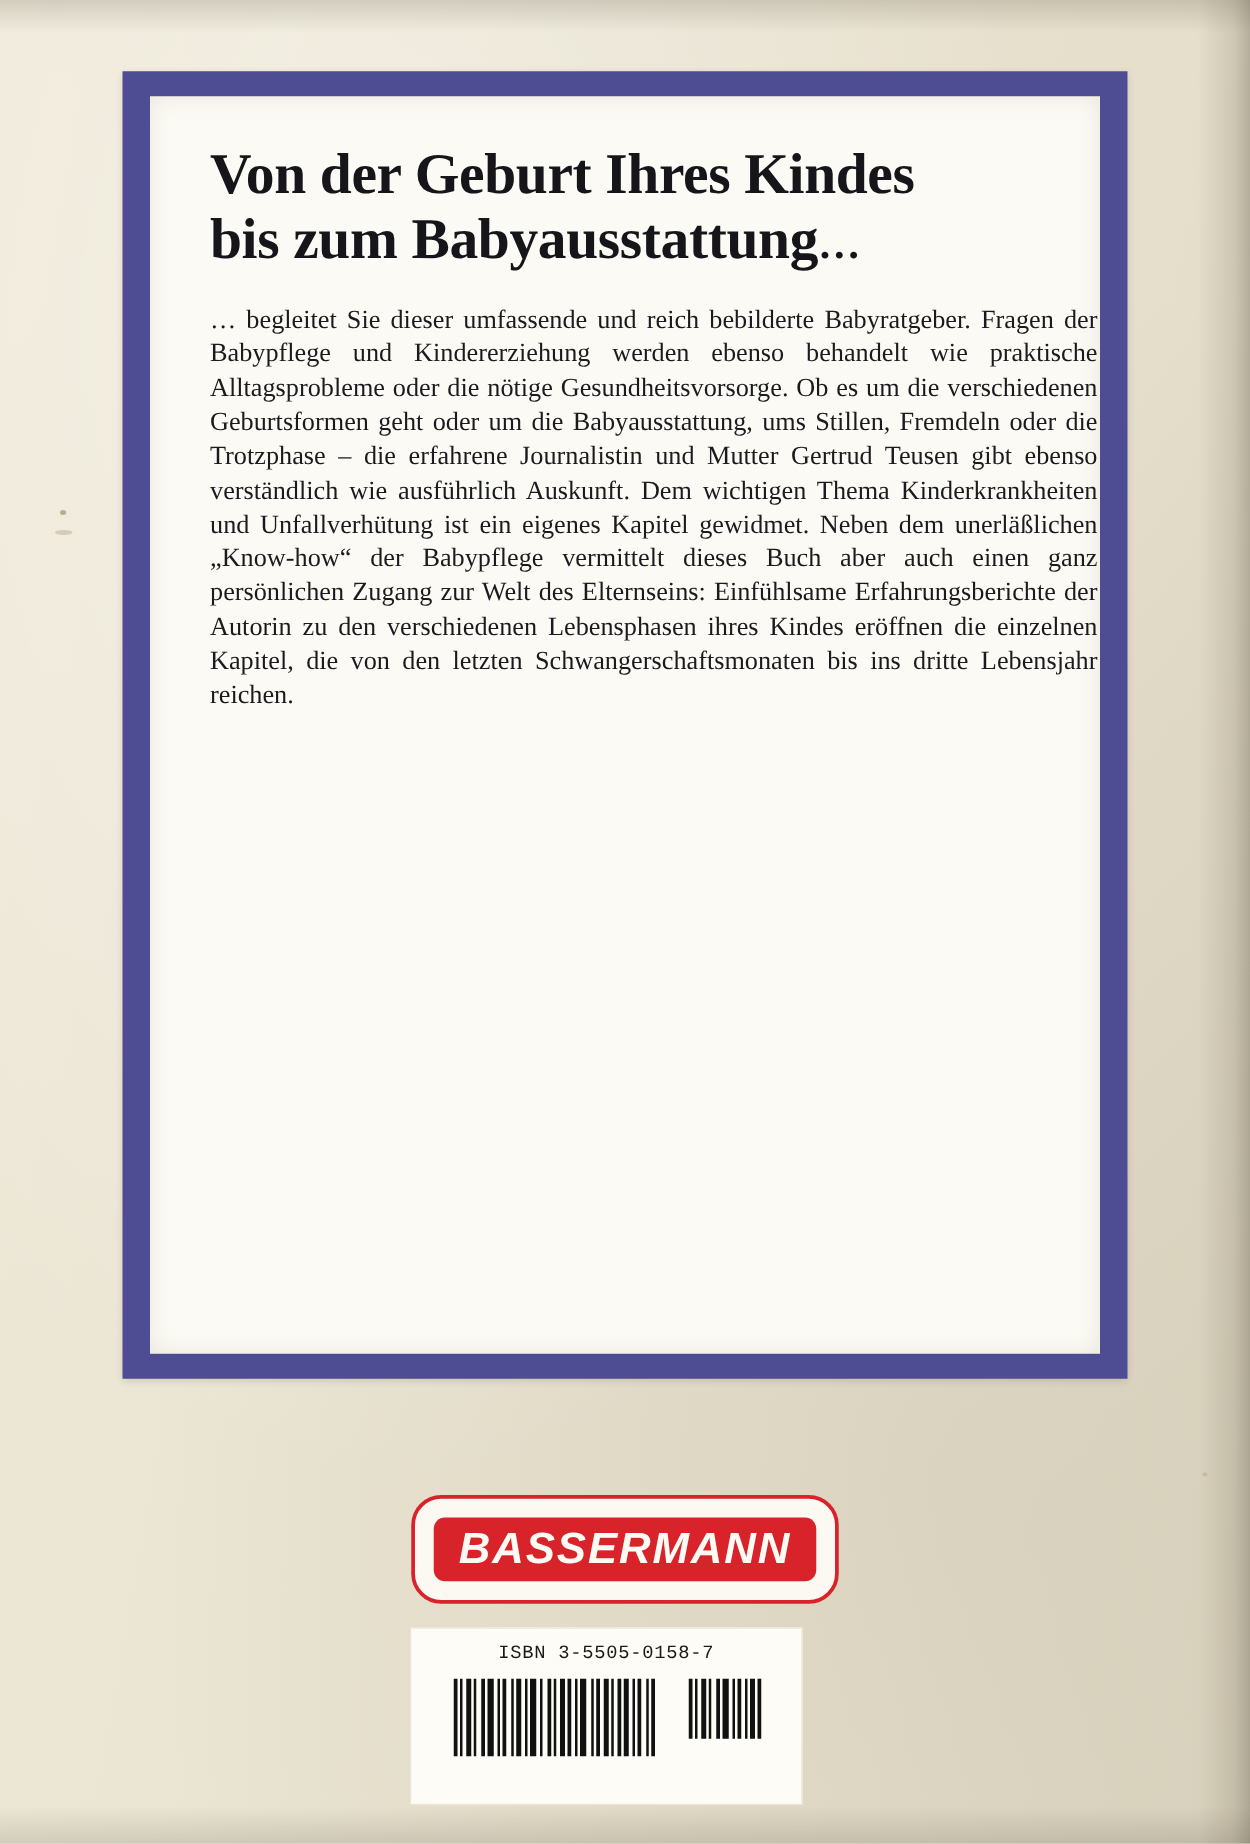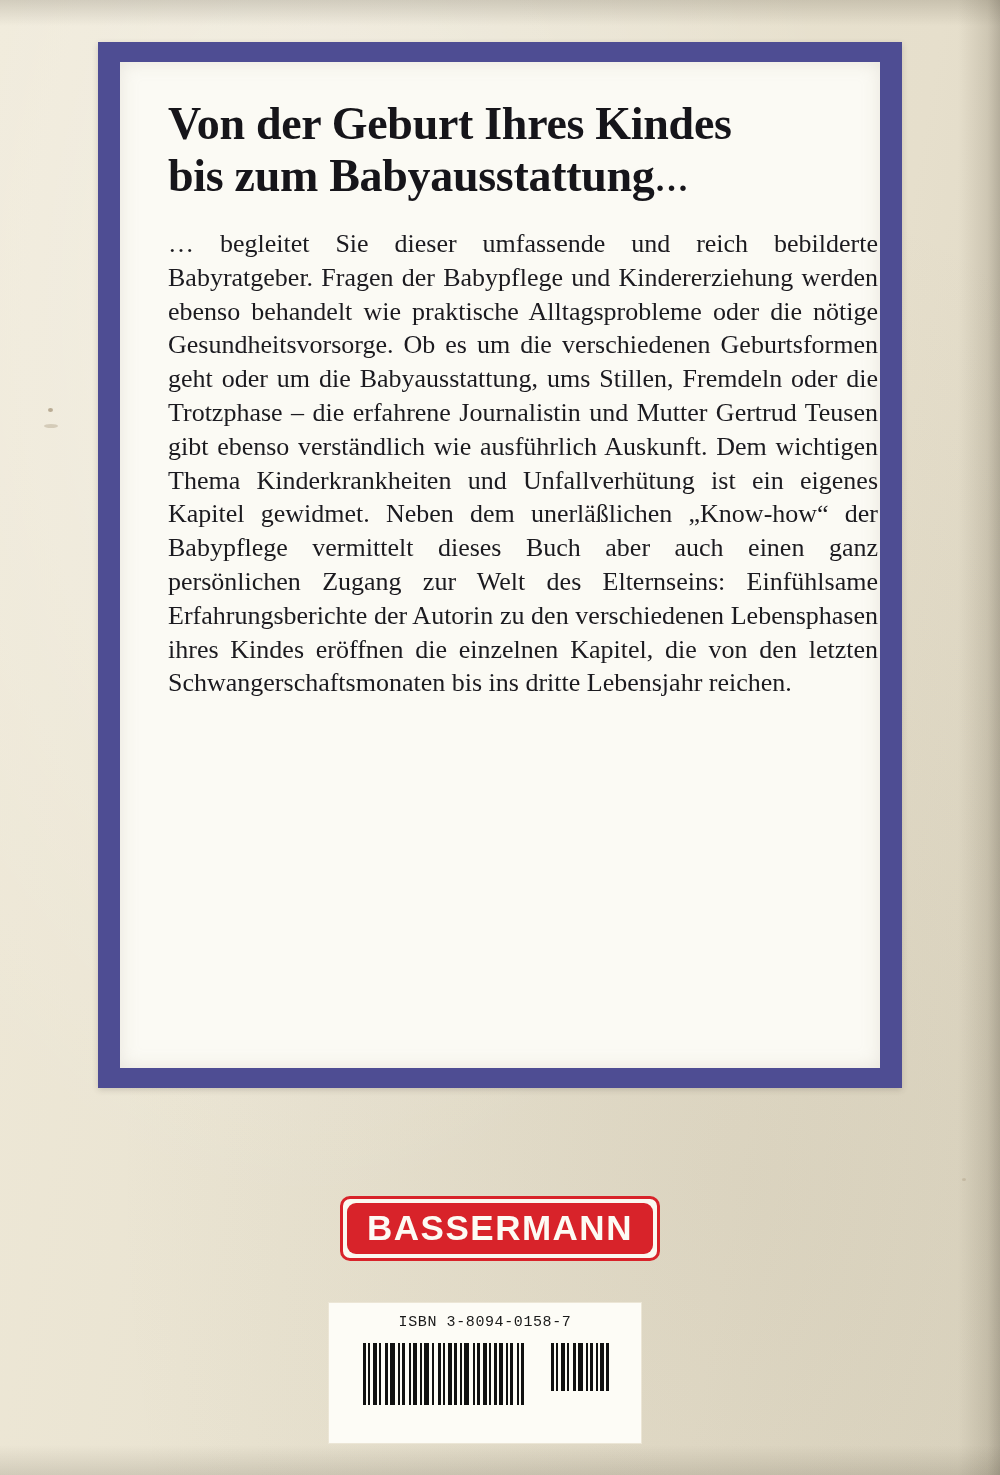--- a/index.html
+++ b/index.html
@@ -42,21 +42,21 @@
   .speck {
     position: absolute;
     background: rgba(120,95,60,0.45);
     border-radius: 50%;
   }
 
   
   .frame {
     position: absolute;
     left: 98px;
-    top: 42px;
+    top: 57px;
     width: 804px;
     height: 1046px;
     background: #4e4d93;
     box-shadow: 0 2px 6px rgba(60,50,40,0.18);
   }
   .frame-inner {
     position: absolute;
     left: 22px;
     top: 20px;
     right: 22px;
@@ -86,42 +86,43 @@
   }
   h1.headline .ellipsis {
     font-size: 34px;
     font-weight: bold;
     letter-spacing: 1px;
   }
 
   p.blurb {
     margin: 26px 16px 0 0;
     font-family: "Liberation Serif", serif;
-    font-size: 26px;
+    font-size: 21px;
     line-height: 1.30;
     color: #1b1a1f;
     text-align: justify;
     -webkit-hyphens: none;
     hyphens: none;
     width: 710px;
   }
 
   
   .logo-wrap {
     position: absolute;
     left: 0; right: 0;
     top: 1196px;
     display: flex;
     justify-content: center;
   }
   .logo {
     border: 3px solid #d8232a;
-    border-radius: 10px;
-    padding: 4px;
+    border-radius: 24px;
+    padding: 15px;
     background: #fbf9f1;
+    font-style: italic;
   }
   .logo-inner {
     background: #d8232a;
     border-radius: 9px;
     padding: 7px 20px 9px 20px;
   }
   .logo-text {
     font-family: "Liberation Sans", sans-serif;
     font-weight: bold;
     font-size: 35px;
@@ -216,21 +217,21 @@
 
   <div class="logo-wrap">
     <div class="logo">
       <div class="logo-inner">
         <span class="logo-text">BASSERMANN</span>
       </div>
     </div>
   </div>
 
   <div class="barcode-block">
-    <div class="isbn-text">ISBN 3-8094-0158-7</div>
+    <div class="isbn-text">ISBN 3-5505-0158-7</div>
 
     <div class="bars">
       <div class="bar" style="width:3px"></div>
         <div class="bar" style="width:2px;background:transparent"></div>
       <div class="bar" style="width:2px"></div>
         <div class="bar" style="width:3px;background:transparent"></div>
       <div class="bar" style="width:4px"></div>
         <div class="bar" style="width:2px;background:transparent"></div>
       <div class="bar" style="width:2px"></div>
         <div class="bar" style="width:4px;background:transparent"></div>

